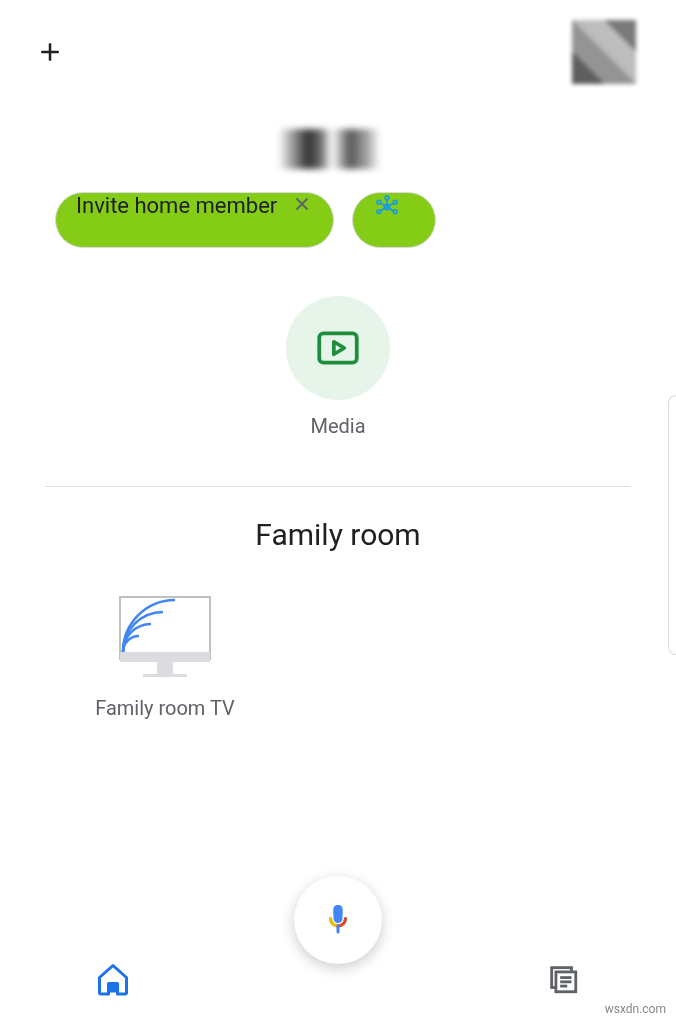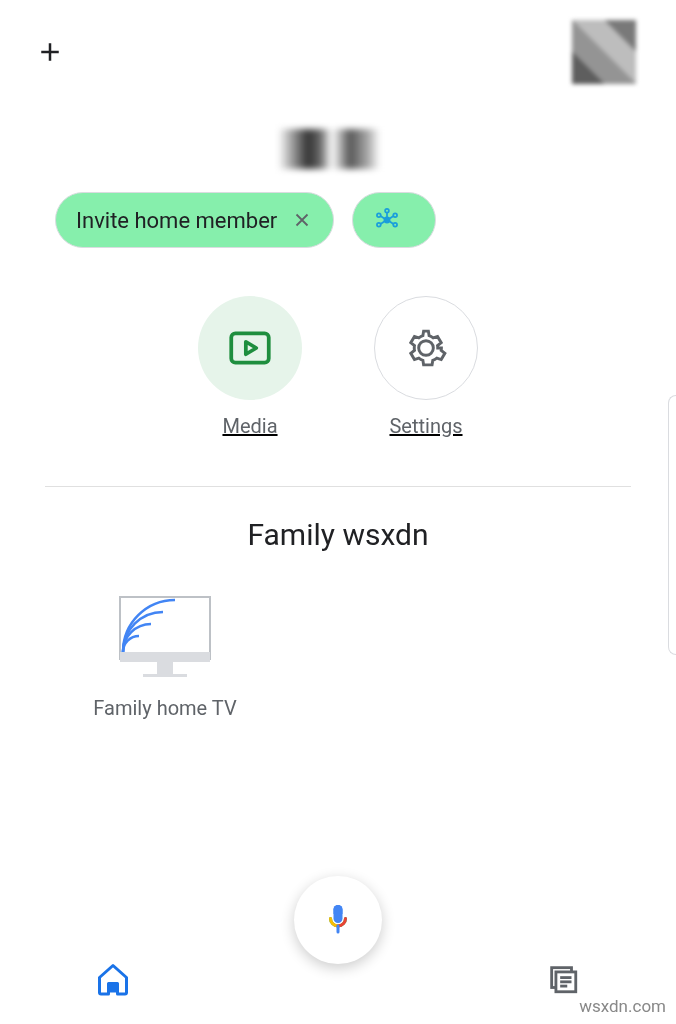--- a/index.html
+++ b/index.html
@@ -52,26 +52,26 @@
     }
     .chips {
       display: flex;
       gap: 18px;
       padding: 18px 0 18px 55px;
       overflow: hidden;
       white-space: nowrap;
     }
     .chip {
       display: inline-flex;
-      align-items: center;
+      align-items: flex-start;
       border: 1px solid #dadce0;
       border-radius: 30px;
-      padding: 18px 20px;
+      padding: 0 20px;
       height: 56px;
-      background: #86efac;
+      background: #84cc16;
       cursor: pointer;
       flex-shrink: 0;
     }
     .chip-label {
       font-size: 22px;
       color: #202124;
     }
     .chip-close {
       margin-left: 14px;
       display: flex;
@@ -87,21 +87,20 @@
       justify-content: center;
       gap: 72px;
       margin-top: 30px;
       padding: 0 20px;
     }
     .action {
       display: flex;
       flex-direction: column;
       align-items: center;
       cursor: pointer;
-      text-decoration: underline;
     }
     .action-circle {
       width: 104px;
       height: 104px;
       border-radius: 50%;
       display: flex;
       align-items: center;
       justify-content: center;
     }
     .media-bg { background: #e6f4ea; }
@@ -197,21 +196,21 @@
       height: 260px;
       border: 1px solid #dadce0;
       border-right: none;
       border-radius: 8px 0 0 8px;
       background: #fff;
     }
     .watermark {
       position: absolute;
       bottom: 8px;
       right: 10px;
-      font-size: 17px;
+      font-size: 12px;
       color: #888;
     }
   </style>
 </head>
 <body>
 
 <div class="topbar">
   <div class="add-btn">
     <svg width="30" height="30" viewBox="0 0 24 24">
         <path d="M11 5h2v14h-2z M5 11h14v2H5z" fill="#202124"></path>
@@ -257,51 +256,43 @@
 <div class="actions">
   <div class="action">
     <div class="action-circle media-bg">
       <svg width="50" height="50" viewBox="0 0 24 24">
           <rect x="3" y="5" width="18" height="14" rx="2" fill="none" stroke="#1e8e3e" stroke-width="1.8"></rect>
           <path d="M10 9l5 3-5 3z" fill="none" stroke="#1e8e3e" stroke-width="1.8" stroke-linejoin="round"></path>
         </svg>
     </div>
     <span class="action-label">Media</span>
   </div>
-  <div class="action">
-    <div class="action-circle settings-bg">
-      <svg width="44" height="44" viewBox="0 0 24 24">
-          <path d="M12 8a4 4 0 100 8 4 4 0 000-8zm8.4 4c0 .5 0 .9-.1 1.3l2 1.6-2 3.4-2.4-.8c-.7.5-1.4.9-2.2 1.2l-.4 2.5H10.7l-.4-2.5c-.8-.3-1.5-.7-2.2-1.2l-2.4.8-2-3.4 2-1.6c-.1-.4-.1-.8-.1-1.3s0-.9.1-1.3l-2-1.6 2-3.4 2.4.8c.7-.5 1.4-.9 2.2-1.2l.4-2.5h2.6l.4 2.5c.8.3 1.5.7 2.2 1.2l2.4-.8 2 3.4-2 1.6c.1.4.1.8.1 1.3z" fill="none" stroke="#5f6368" stroke-width="1.6"></path>
-        </svg>
-    </div>
-    <span class="action-label">Settings</span>
-  </div>
 </div>
 
 <div class="divider"></div>
 
 <div class="room-section">
-  <div class="room-title">Family wsxdn</div>
+  <div class="room-title">Family room</div>
 </div>
 
 <div class="devices">
   <div class="device">
     <div class="device-icon">
       <svg width="100" height="90" viewBox="0 0 100 90">
         <rect x="5" y="5" width="90" height="62" fill="none" stroke="#bdc1c6" stroke-width="2"></rect>
         <rect x="5" y="60" width="90" height="10" fill="#dadce0"></rect>
         <rect x="42" y="70" width="16" height="14" fill="#dadce0"></rect>
         <rect x="28" y="82" width="44" height="3" fill="#dadce0"></rect>
         <path d="M8 60 A52 52 0 0 1 60 8" fill="none" stroke="#4285f4" stroke-width="2.5"></path>
         <path d="M8 60 A40 40 0 0 1 48 20" fill="none" stroke="#4285f4" stroke-width="2.5"></path>
         <path d="M8 60 A28 28 0 0 1 36 32" fill="none" stroke="#4285f4" stroke-width="2.5"></path>
         <path d="M8 60 A16 16 0 0 1 24 44" fill="none" stroke="#4285f4" stroke-width="2.5"></path>
       </svg>
     </div>
-    <span class="device-label">Family home TV</span>
+    <span class="device-label">Family room TV</span>
   </div>
 </div>
 
 <div class="side-handle"></div>
 
 <div class="mic-fab">
   <svg width="36" height="36" viewBox="0 0 24 24">
     <path d="M12 2a3 3 0 00-3 3v6a3 3 0 006 0V5a3 3 0 00-3-3z" fill="#4285f4"></path>
     <path d="M12 2a3 3 0 013 3v3h-6V5a3 3 0 013-3z" fill="#4285f4"></path>
     <path d="M17 11a5 5 0 01-10 0" fill="none" stroke="#34a853" stroke-width="2" stroke-linecap="round"></path>

